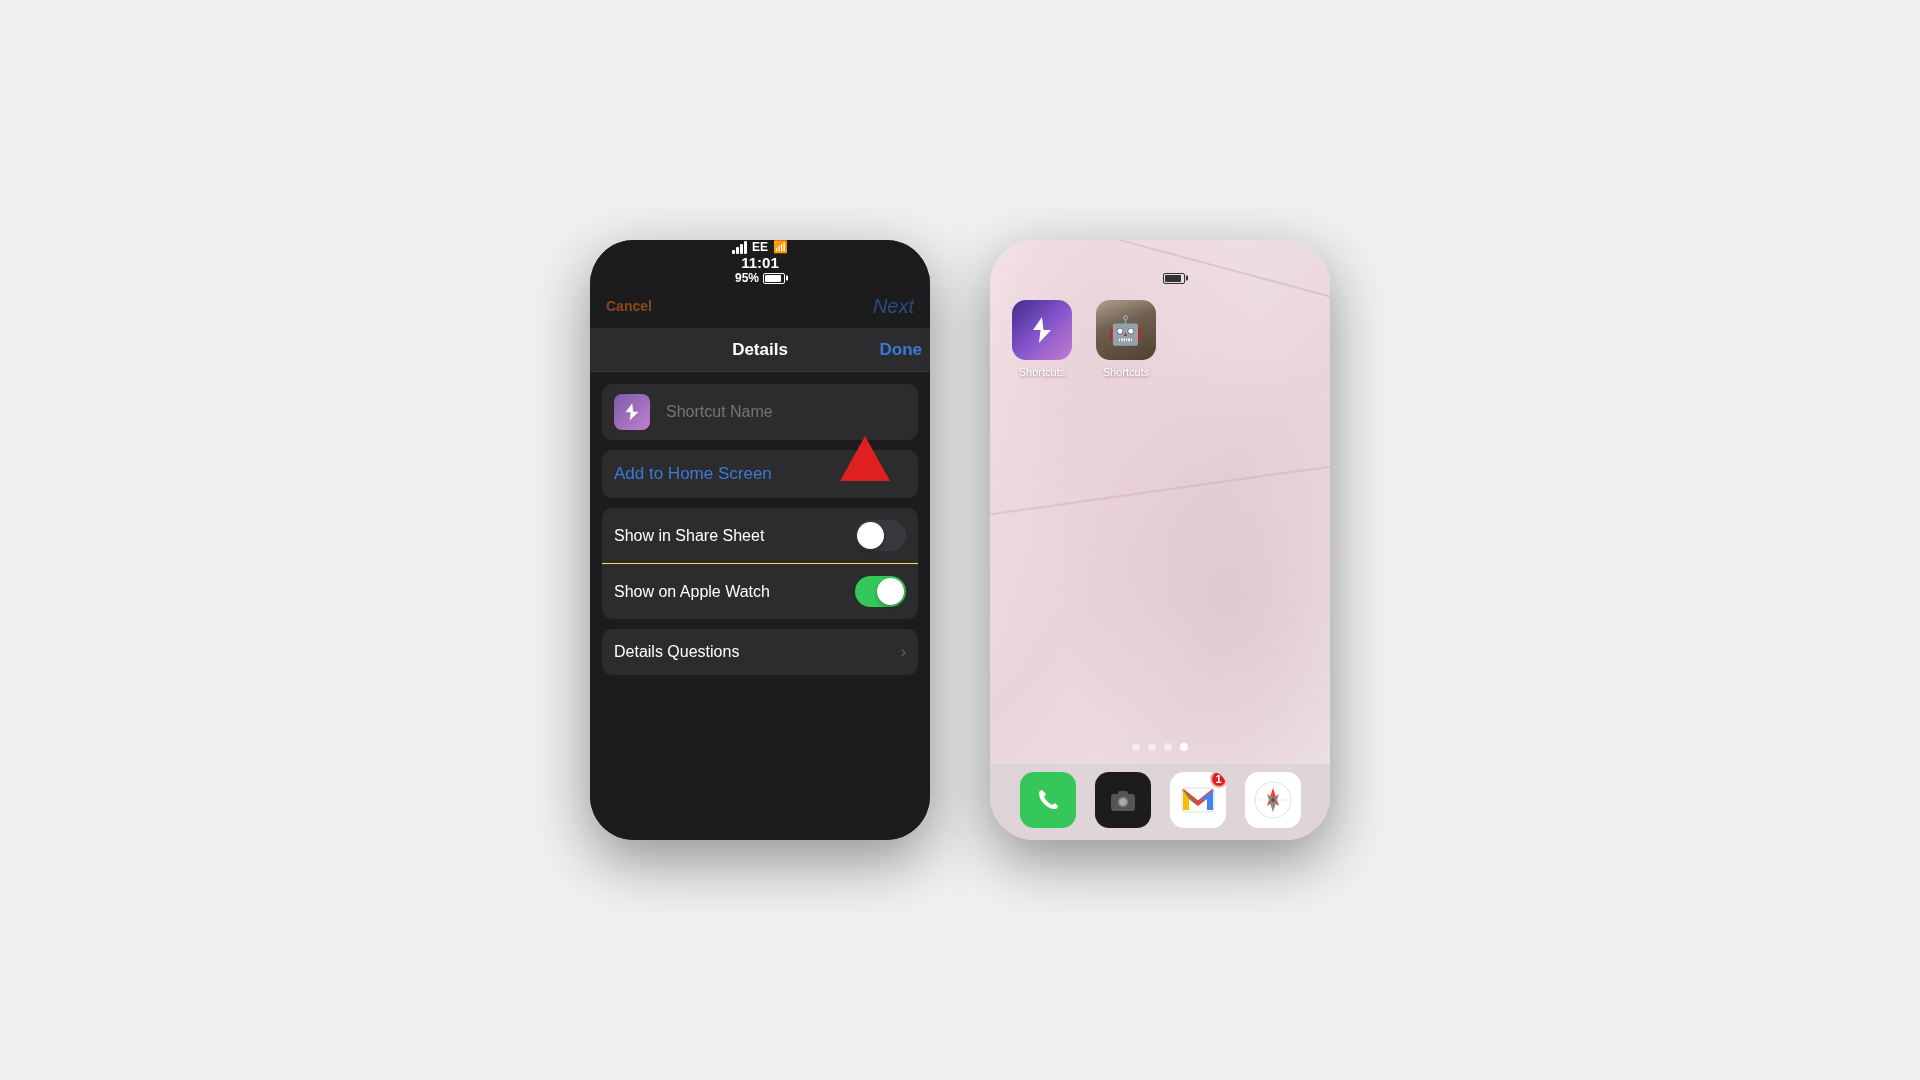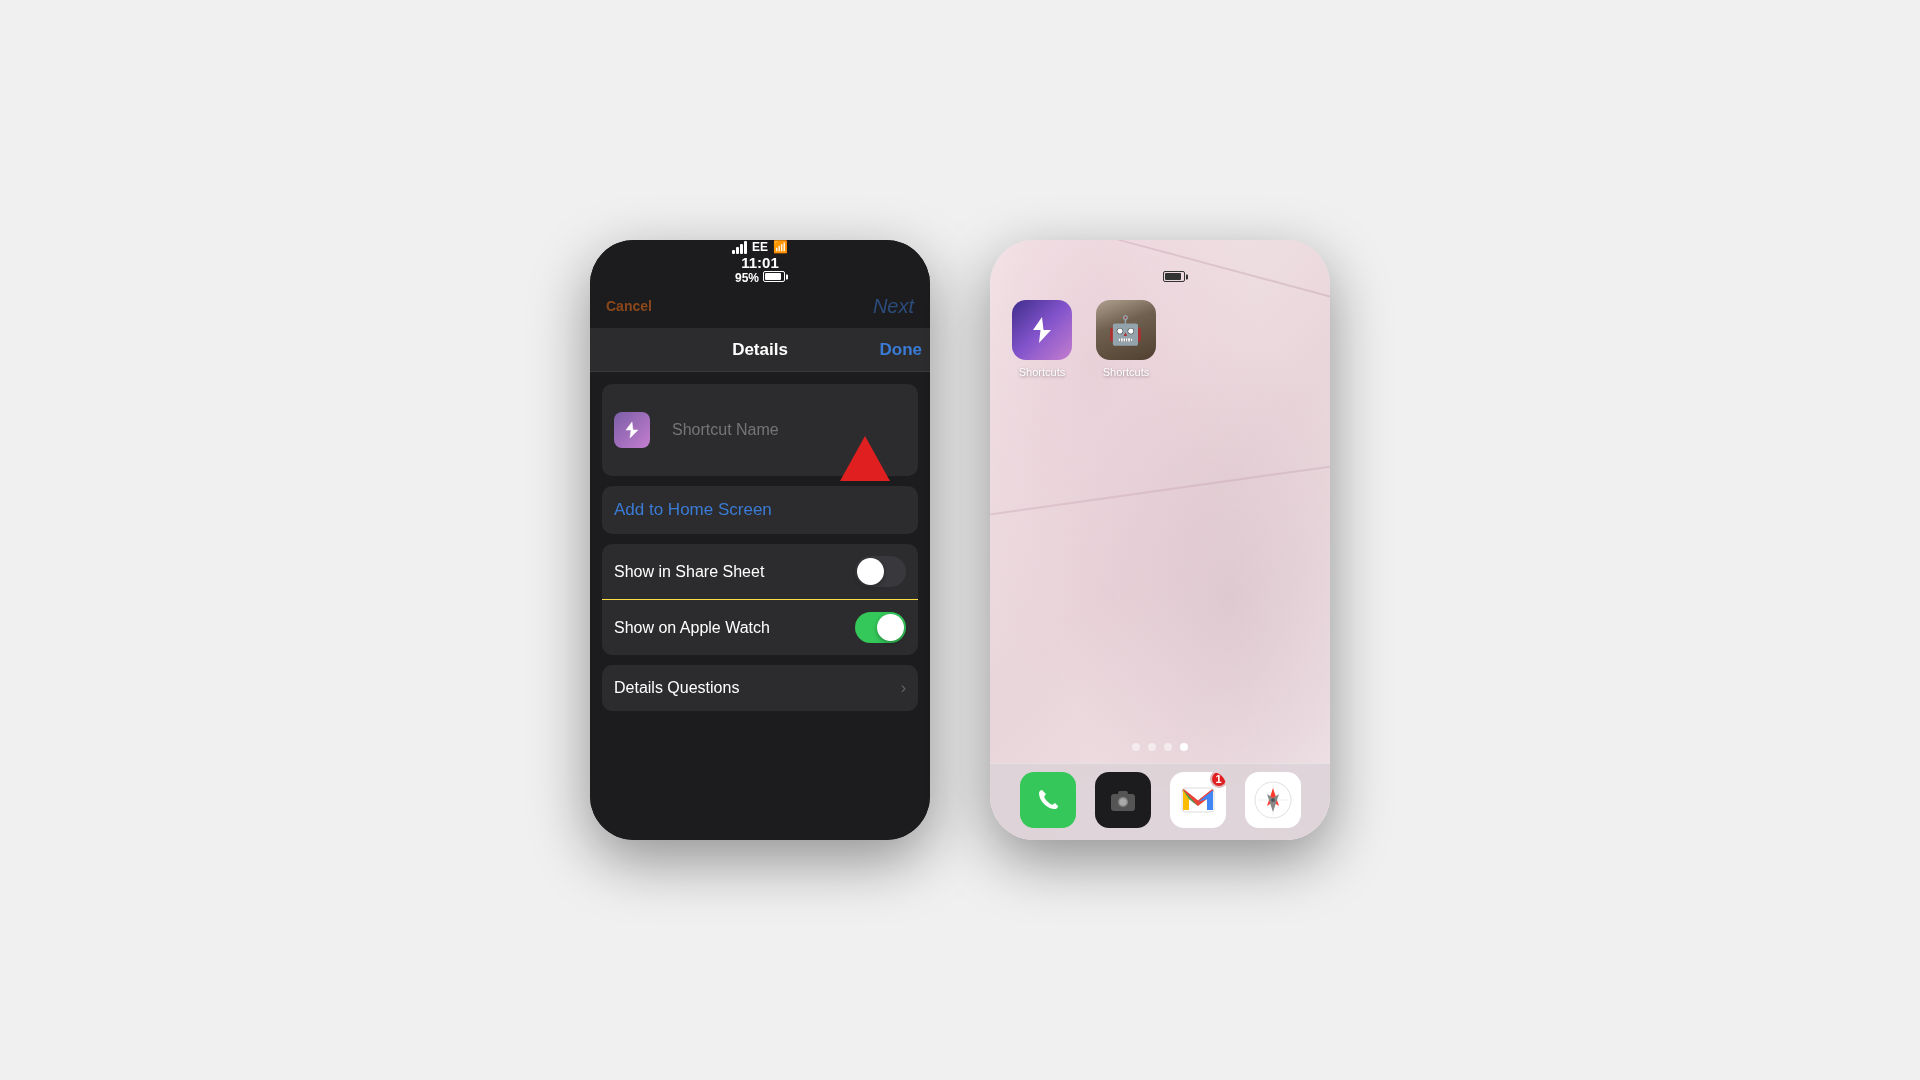--- a/index.html
+++ b/index.html
@@ -45,20 +45,21 @@
       font-weight: 600;
       color: white;
     }
     .status-bar-center {
       font-size: 15px;
       font-weight: 600;
       color: white;
     }
     .status-bar-right {
       display: flex;
+      align-items: center;
       gap: 4px;
       font-size: 12px;
       font-weight: 600;
       color: white;
     }
 
     .signal-bars {
       display: flex;
       align-items: flex-end;
       gap: 1px;
@@ -167,22 +168,22 @@
       gap: 10px;
       overflow: hidden;
     }
 
     
     .shortcut-name-row {
       background: #2c2c2e;
       border-radius: 10px;
       display: flex;
       align-items: center;
-      padding: 28px 12px;
-      gap: 22px;
+      padding: 10px 12px;
+      gap: 16px;
     }
     .shortcut-icon {
       width: 36px;
       height: 36px;
       border-radius: 8px;
       background: linear-gradient(135deg, #7b5ea7, #c47ecf);
       display: flex;
       align-items: center;
       justify-content: center;
       flex-shrink: 0;

